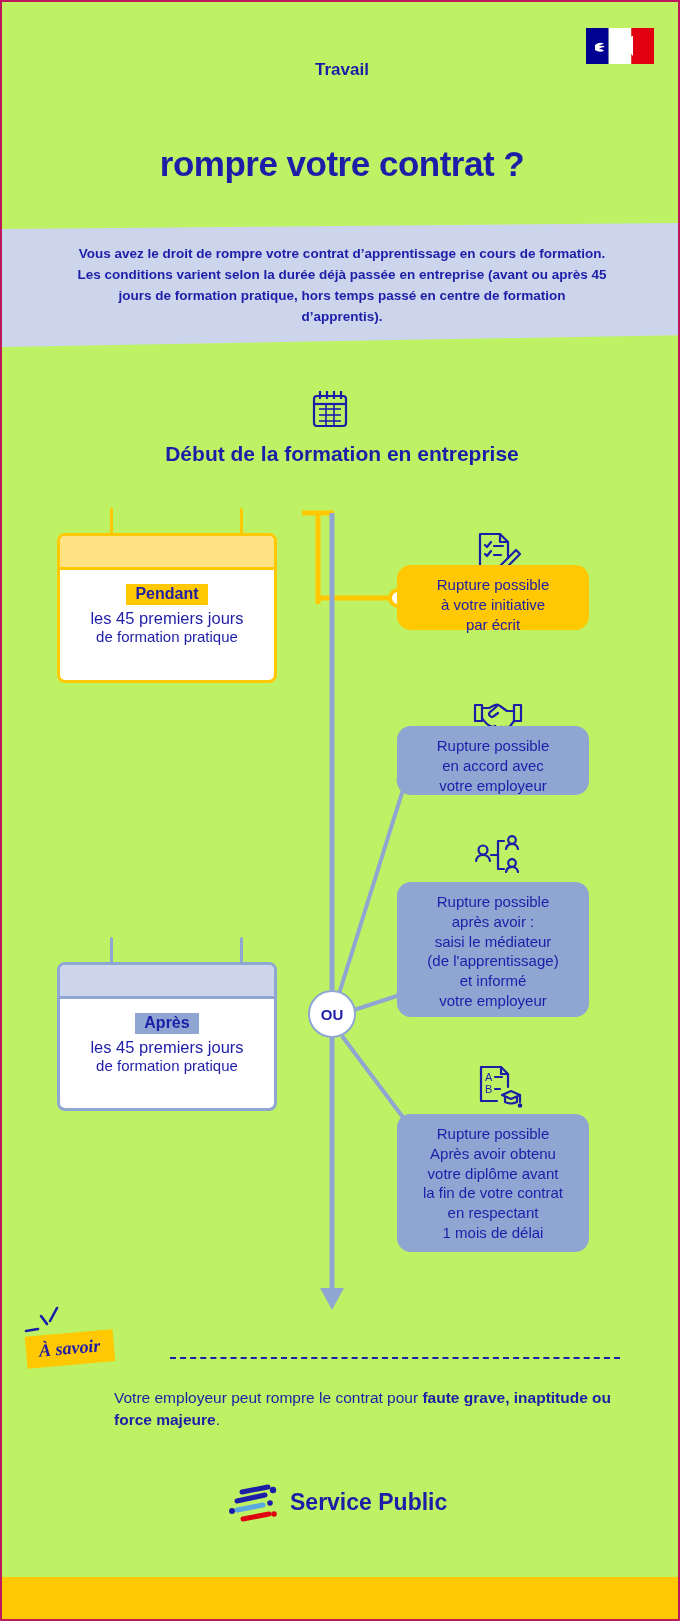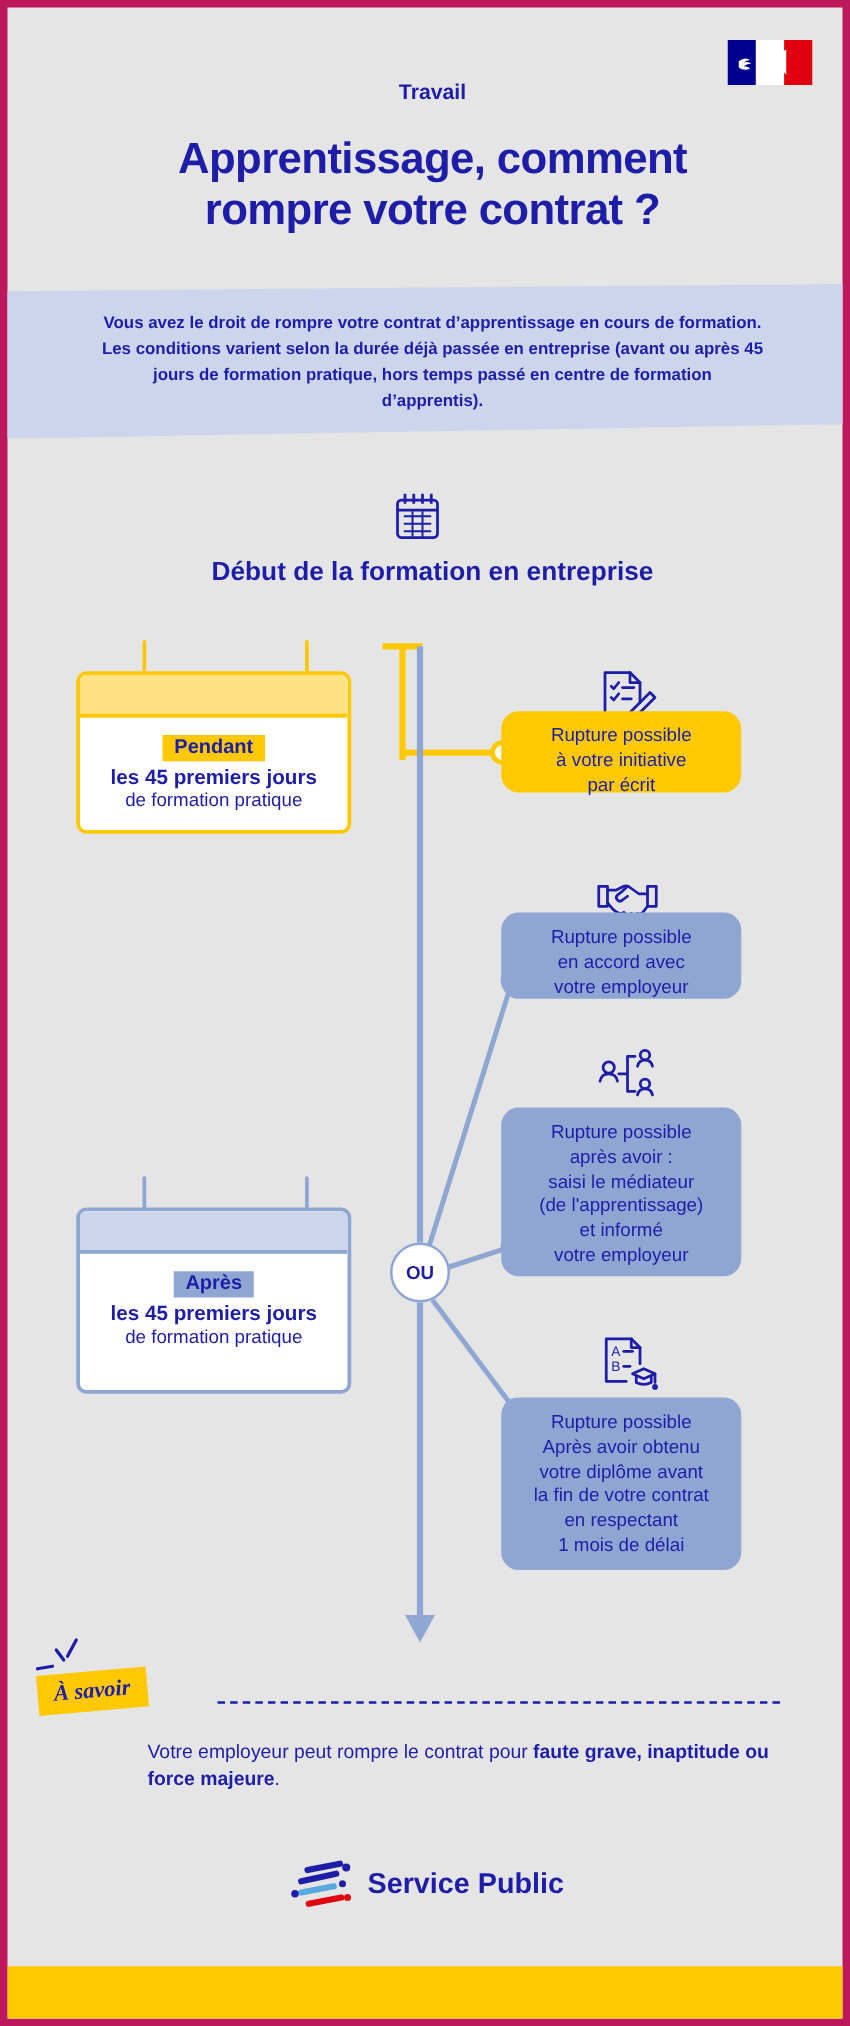--- a/index.html
+++ b/index.html
@@ -4,22 +4,22 @@
 <style>
   * { box-sizing: border-box; margin: 0; padding: 0; }
   html, body {
     width: 680px; height: 1621px;
     font-family: "Liberation Sans", sans-serif;
     background: #ffffff;
   }
   #page {
     position: relative;
     width: 680px; height: 1621px;
-    background: #e5e5e5;
-    border: 6px solid #be185d;
+    background: #bef264;
+    border: 2px solid #be185d;
     overflow: hidden;
   }
 
   
   #marianne {
     position: absolute; top: 26px; right: 24px;
     width: 68px; height: 36px;
   }
   #kicker {
     position: absolute; top: 58px; left: 0; width: 680px;
@@ -78,24 +78,24 @@
     padding: 14px 10px 16px 10px;
     text-align: center;
     color: #1d1da8;
   }
   .period-card .tag {
     display: inline-block;
     padding: 1px 9px 2px 9px;
     font-size: 16px; font-weight: bold;
     margin-bottom: 3px;
   }
-  .period-card .line1 { font-size: 16.5px; font-weight: bold; line-height: 1.22; }
+  .period-card .line1 { font-size: 16.5px; font-weight: normal; line-height: 1.22; }
   .period-card .line2 { font-size: 15px; font-weight: normal; line-height: 1.22; }
 
-  #card-pendant { top: 531px; height: 130px; border: 3px solid #ffc800; }
+  #card-pendant { top: 531px; height: 150px; border: 3px solid #ffc800; }
   #card-pendant .band { background: #ffe382; border-bottom: 3px solid #ffc800; }
   #card-pendant .tag  { background: #ffc800; color: #1d1da8; }
 
   #card-apres { top: 960px; height: 149px; border: 3px solid #8fa5d2; }
   #card-apres .band { background: #ccd5ec; border-bottom: 3px solid #8fa5d2; }
   #card-apres .tag  { background: #8fa5d2; color: #1d1da8; }
 
   .ring {
     position: absolute; width: 3px; height: 26px; border-radius: 2px;
   }
@@ -186,21 +186,21 @@
     <rect x="22.7" y="0" width="22.6" height="36" fill="#ffffff"></rect>
     <rect x="45.3" y="0" width="22.7" height="36" fill="#e1000f"></rect>
     <path d="M26 6 q7 2 8 12 q1 10 -6 12 l-4 0 0 -24 z" fill="#ffffff"></path>
     <path d="M9 17 q5 -4 9 -1 q-3 0 -5 2 q4 -1 6 1 q-4 0 -6 2 q4 0 5 2 q-5 2 -9 -1 z" fill="#ffffff"></path>
     <path d="M46 8 q-5 4 -4 10 q1 6 5 10 l0 -20 z" fill="#ffffff"></path>
   </svg>
 
   <div id="kicker">Travail</div>
 
   <div id="title">
-    <span>Apprentissage, comment</span><br>
+    <br>
     <span>rompre votre contrat ?</span>
   </div>
 
   <div id="intro-band"></div>
   <div id="intro-text">Vous avez le droit de rompre votre contrat d’apprentissage en cours de formation. Les conditions varient selon la durée déjà passée en entreprise (avant ou après 45 jours de formation pratique, hors temps passé en centre de formation d’apprentis).</div>
 
   <svg id="calendar-head-icon" viewBox="0 0 44 44">
     <g fill="none" stroke="#1d1da8" stroke-width="2.2">
       <rect x="6" y="9" width="32" height="30" rx="3"></rect>
       <line x1="6" y1="17" x2="38" y2="17"></line>

